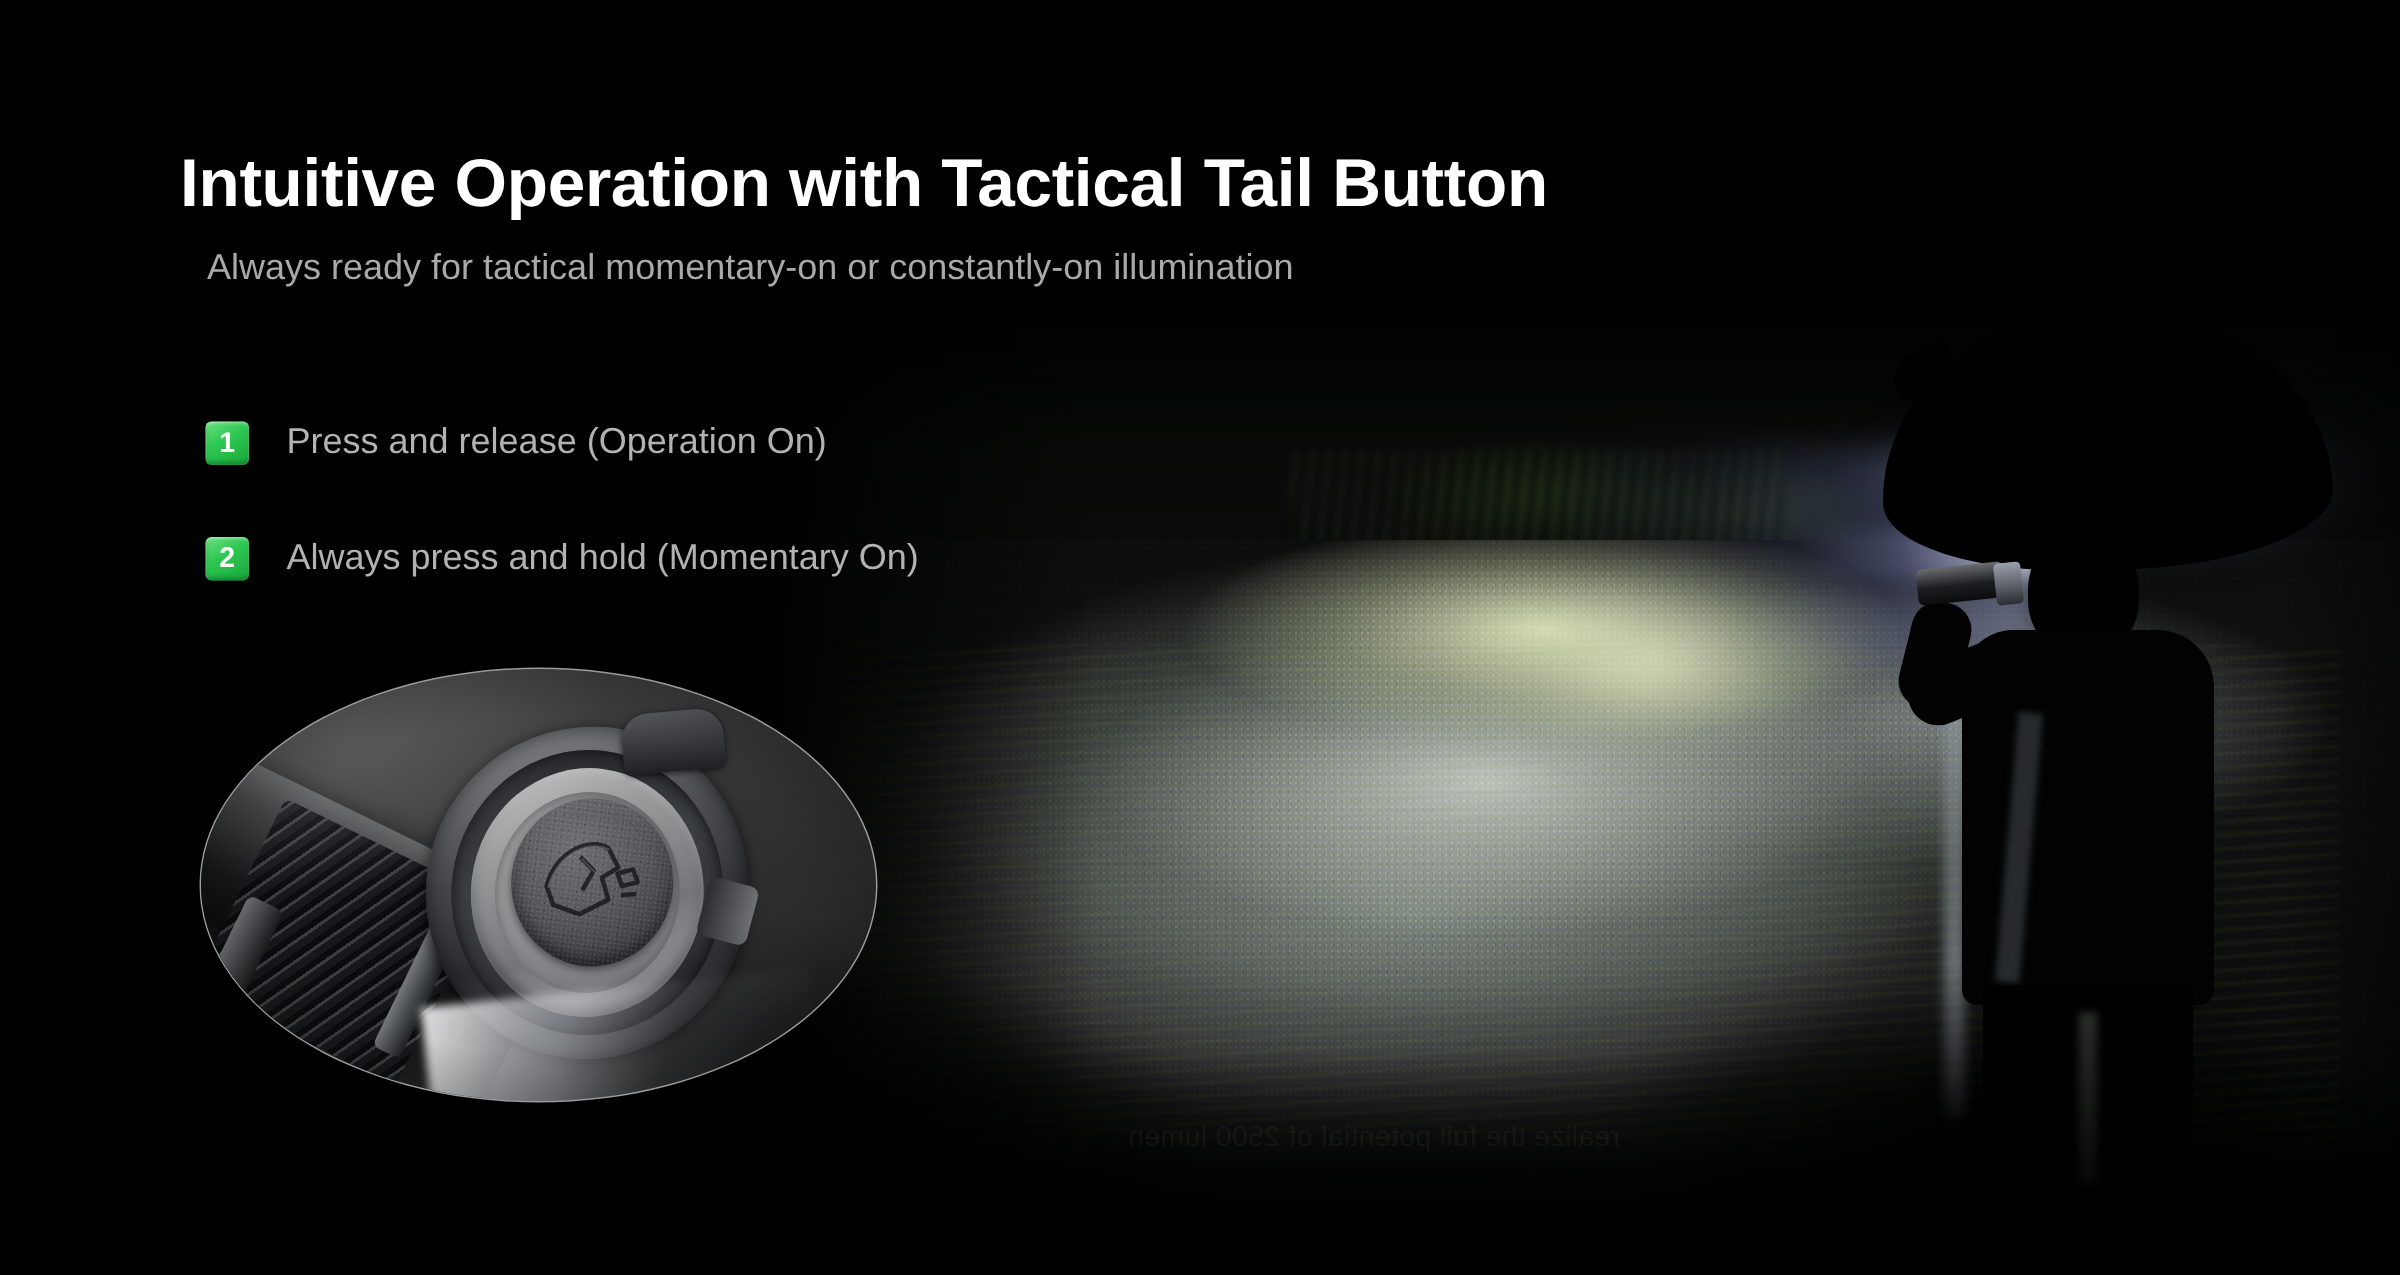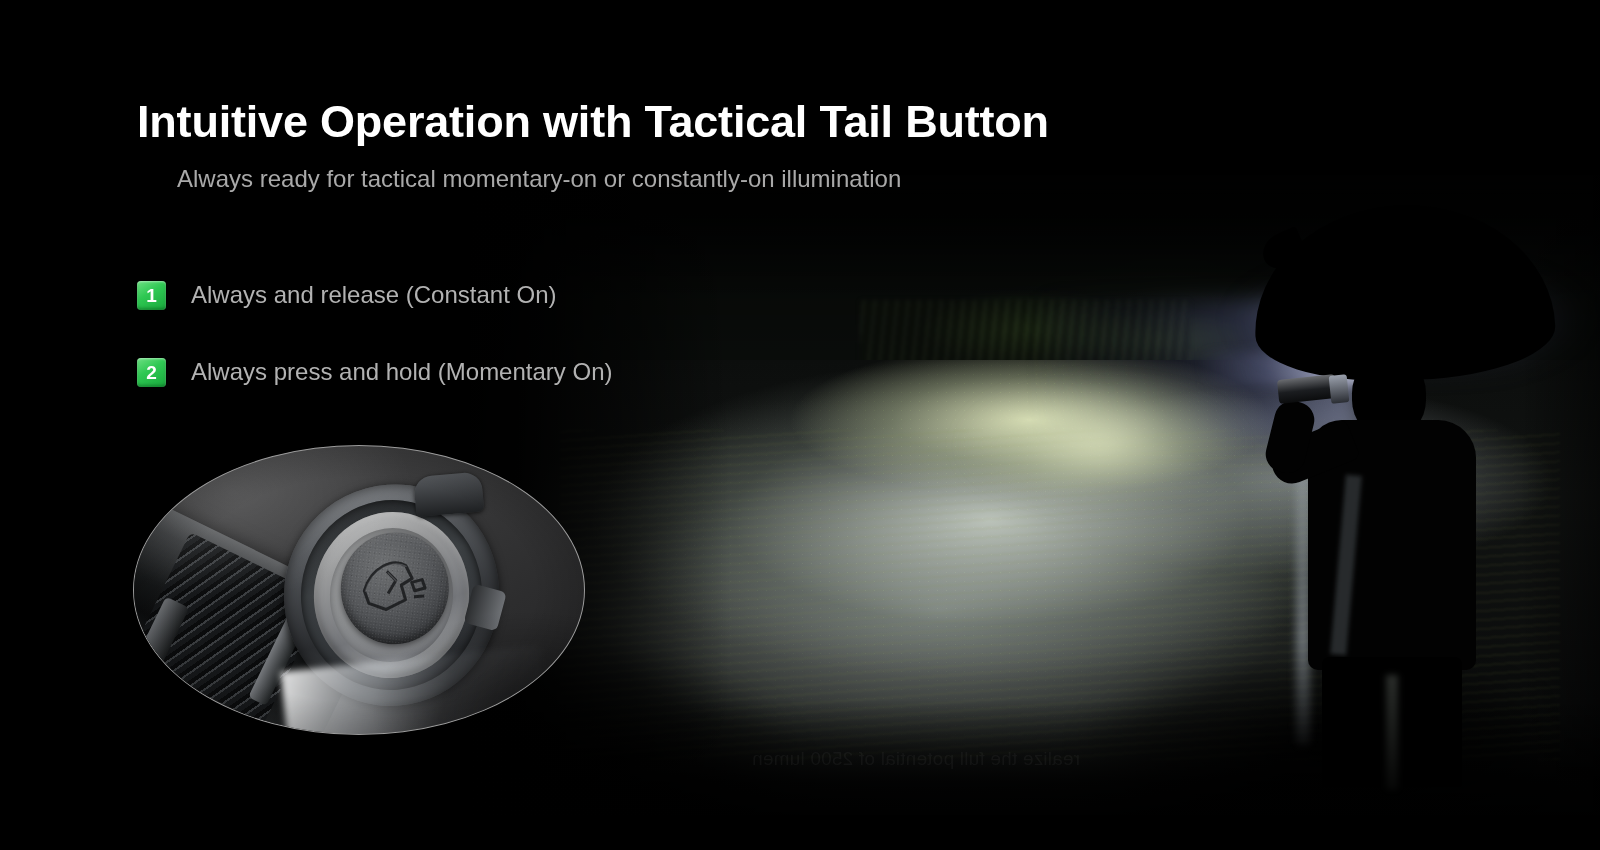--- a/index.html
+++ b/index.html
@@ -184,27 +184,27 @@
     transform:rotate(5deg);
   }
   .rim-light {
     position:absolute; left:56px; top:240px; width:14px; height:300px;
     background:linear-gradient(to bottom, rgba(200,210,220,.18), rgba(200,210,220,.45) 65%, rgba(200,210,220,.05));
     filter:blur(4px);
   }
 
   
   .title {
-    position:absolute; left:137px; top:96px;
+    position:absolute; left:120px; top:96px;
     font-size:45px; font-weight:bold; color:#ffffff;
     letter-spacing:-.2px; white-space:nowrap;
   }
   .subtitle {
     position:absolute; left:138px; top:165px;
-    font-size:24px; color:#a9a9a9; white-space:nowrap;margin-left:39px;
+    font-size:24px; color:#a9a9a9; white-space:nowrap;
   }
 
   .steps { position:absolute; left:137px; top:272px; }
   .step { display:flex; align-items:center; height:46px; margin-bottom:31px; }
   .badge {
     width:29px; height:29px; flex:0 0 29px;
     border-radius:4px;
     background:linear-gradient(150deg,#6ce082 0%,#2fc853 42%,#18a83c 100%);
     box-shadow: inset 0 1px 2px rgba(255,255,255,.45), inset 0 -2px 3px rgba(0,70,20,.4), 0 1px 2px rgba(0,0,0,.6);
     color:#fff; font-size:19px; font-weight:bold;
@@ -380,21 +380,21 @@
   </div>
 
   <div class="watermark">realize the full potential of 2500 lumen</div>
 
   <div class="title">Intuitive Operation with Tactical Tail Button</div>
   <div class="subtitle">Always ready for tactical momentary-on or constantly-on illumination</div>
 
   <div class="steps">
     <div class="step">
       <div class="badge">1</div>
-      <div class="step-text">Always and release (Constant On)</div>
+      <div class="step-text">Press and release (Operation On)</div>
     </div>
     <div class="step">
       <div class="badge">2</div>
       <div class="step-text">Always press and hold (Momentary On)</div>
     </div>
   </div>
 
   <div class="inset">
 
     <div class="fl-body"></div>

